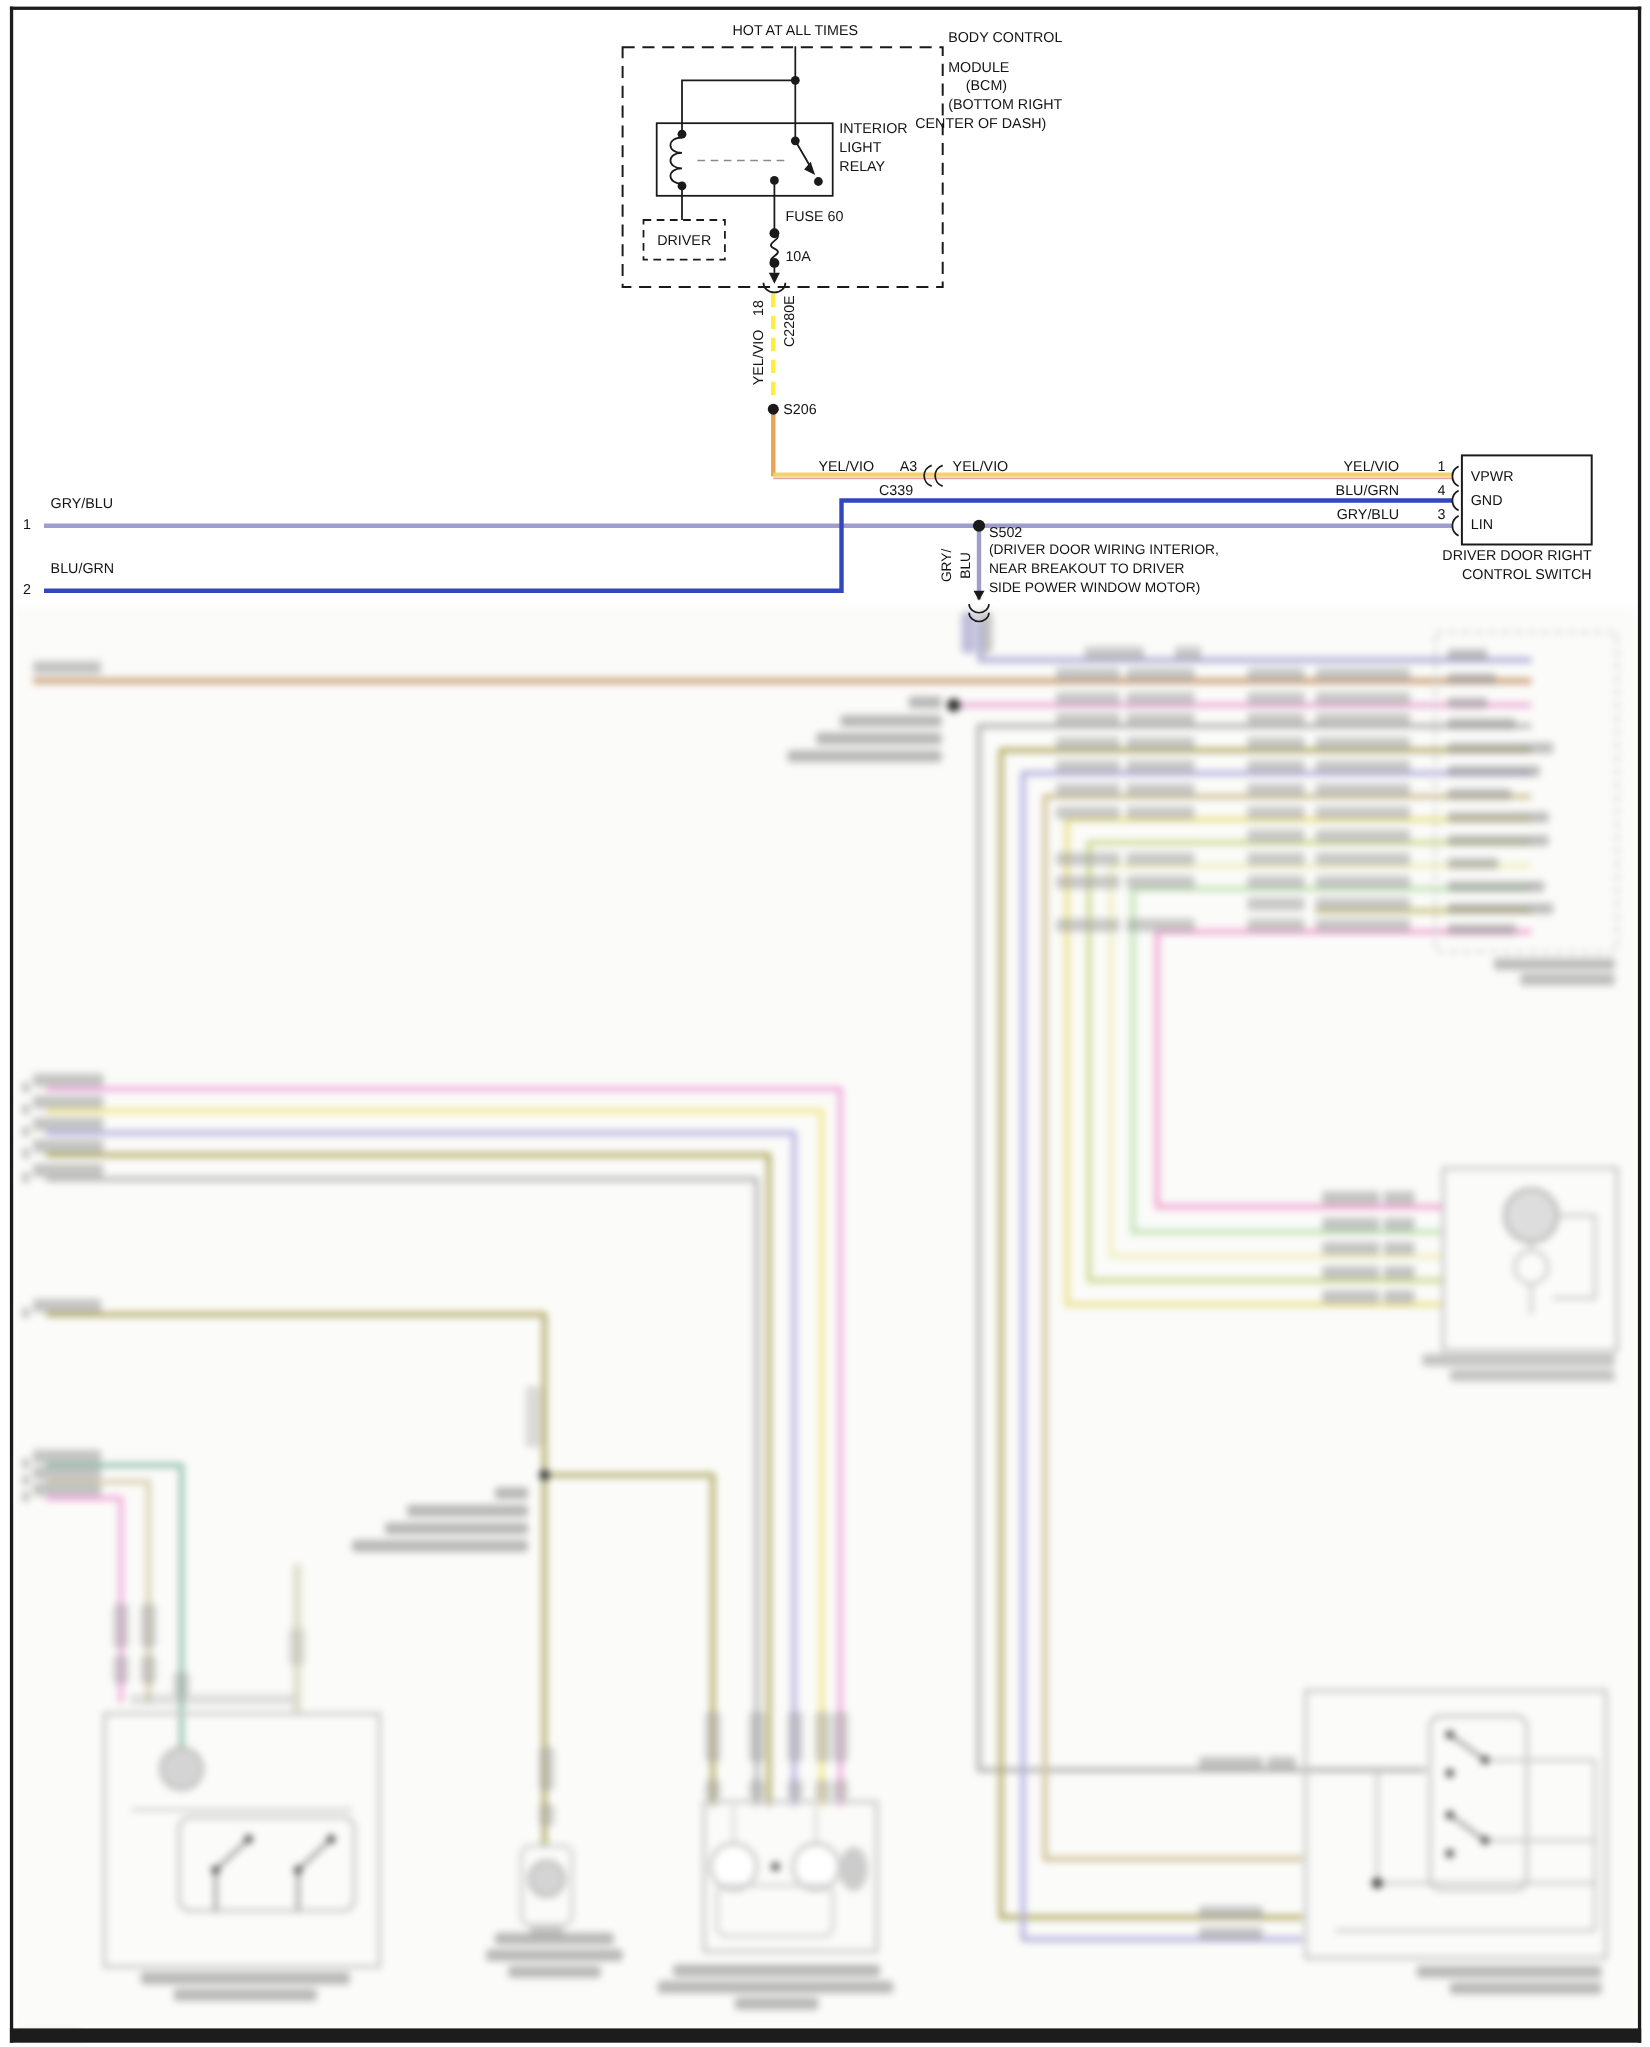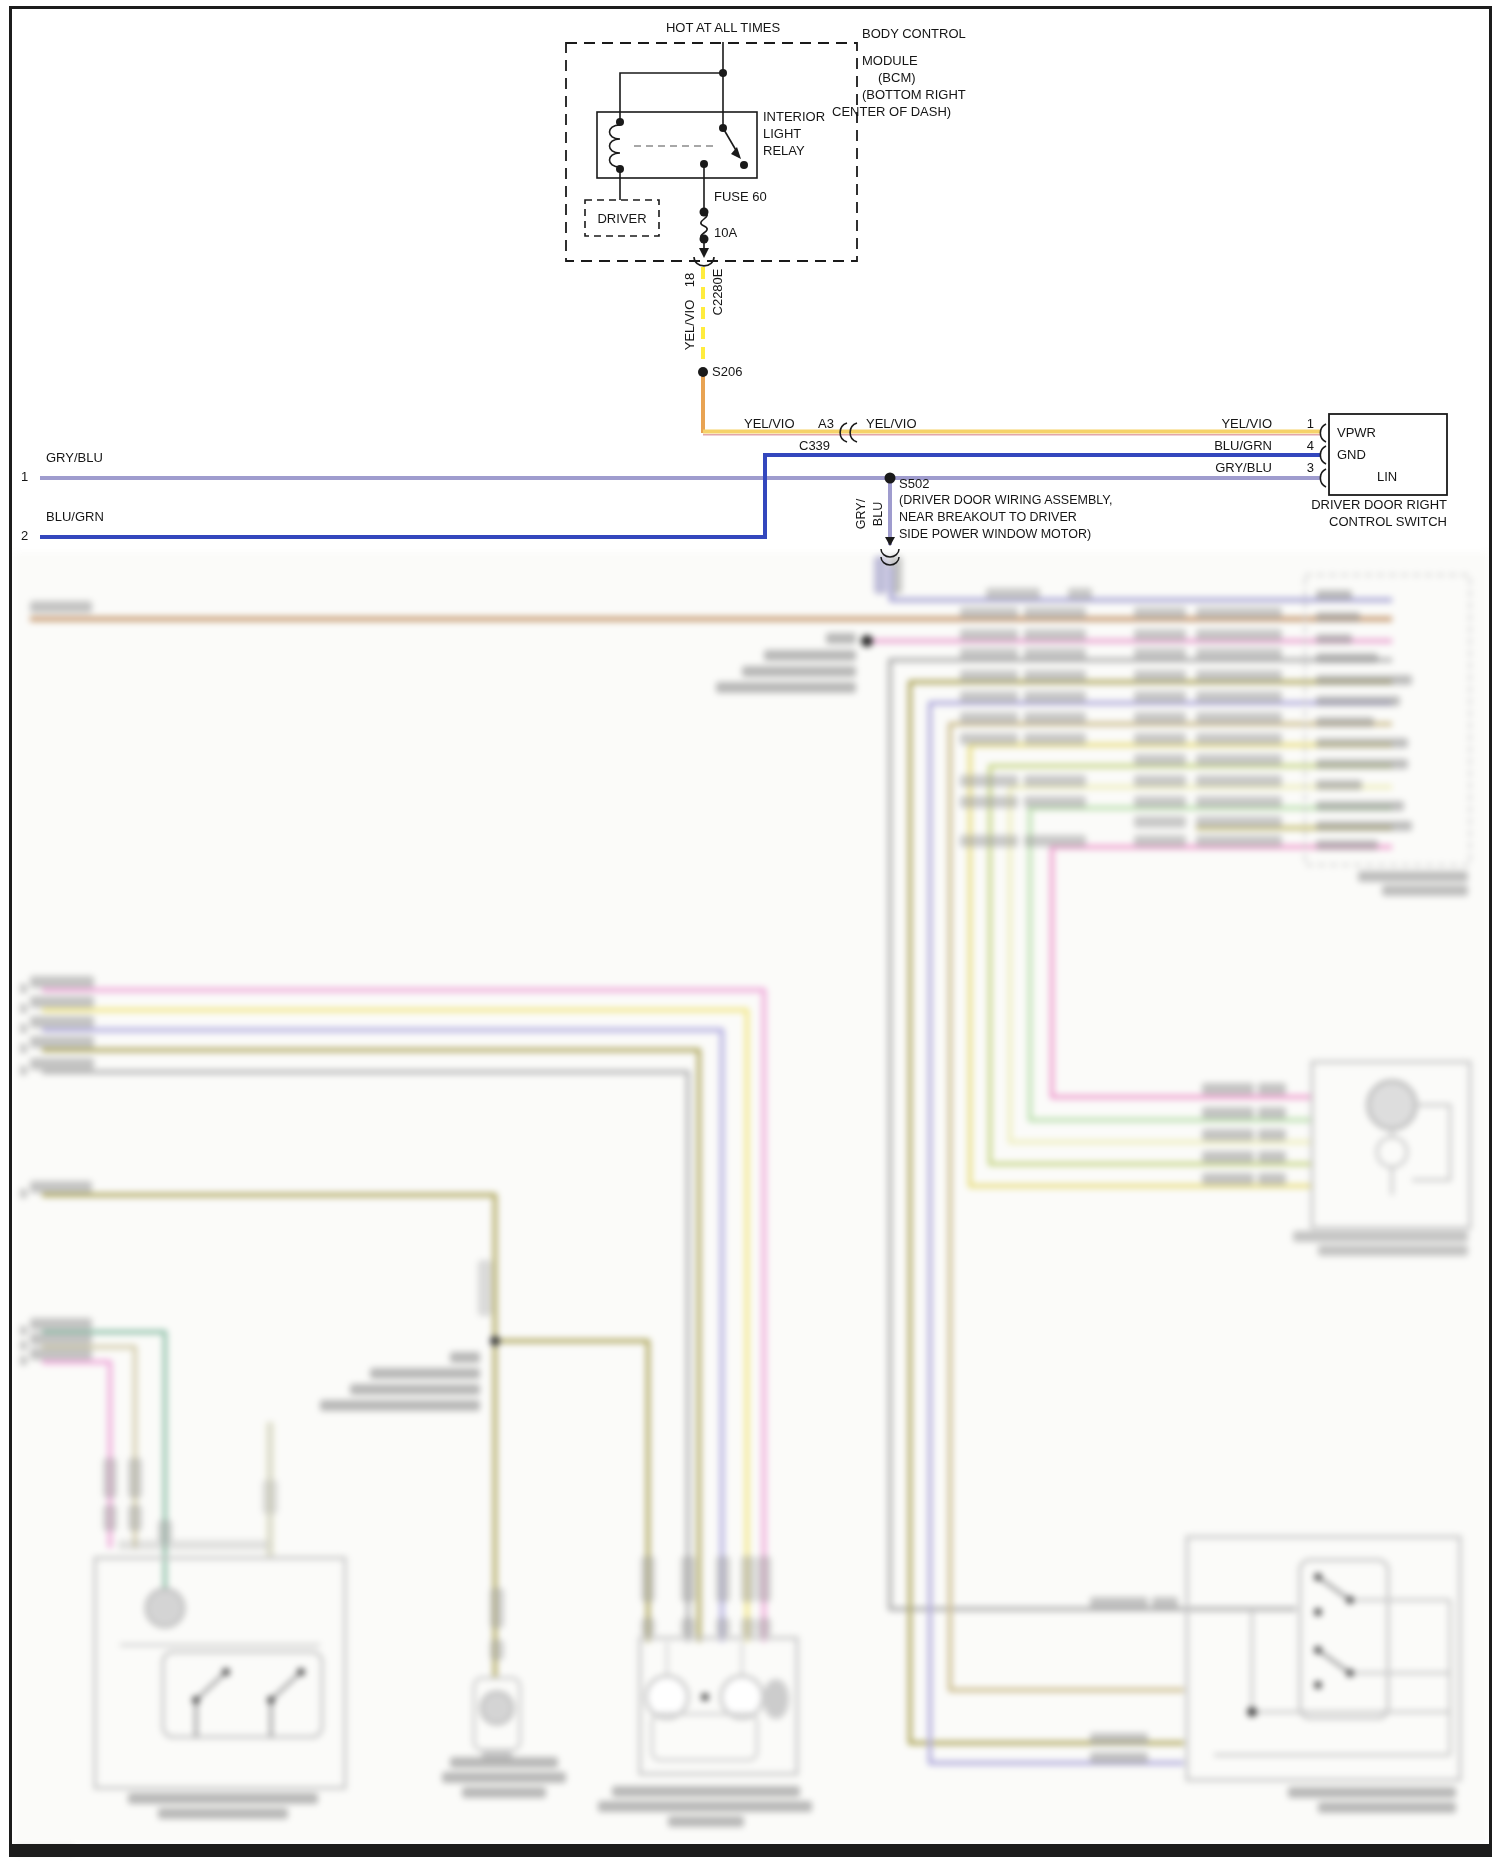--- a/index.html
+++ b/index.html
@@ -369,28 +369,28 @@
 
 <div class="lbl ra" style="left:1180px;top:416px;width:92px;">YEL/VIO</div>
 <div class="lbl ra" style="left:1296px;top:416px;width:18px;">1</div>
 <div class="lbl ra" style="left:1180px;top:438px;width:92px;">BLU/GRN</div>
 <div class="lbl ra" style="left:1296px;top:438px;width:18px;">4</div>
 <div class="lbl ra" style="left:1180px;top:460px;width:92px;">GRY/BLU</div>
 <div class="lbl ra" style="left:1296px;top:460px;width:18px;">3</div>
 
 <div class="lbl" style="left:1337px;top:425px;">VPWR</div>
 <div class="lbl" style="left:1337px;top:447px;">GND</div>
-<div class="lbl" style="left:1337px;top:469px;margin-left:40px;">LIN</div>
+<div class="lbl" style="left:1337px;top:469px;">LIN</div>
 
 <div class="lbl ra" style="left:1220px;top:497px;width:227px;">DRIVER DOOR RIGHT</div>
 <div class="lbl ra" style="left:1220px;top:514px;width:227px;">CONTROL SWITCH</div>
 
 <div class="lbl" style="left:21px;top:469px;">1</div>
 <div class="lbl" style="left:46px;top:450px;">GRY/BLU</div>
 <div class="lbl" style="left:21px;top:528px;">2</div>
 <div class="lbl" style="left:46px;top:509px;">BLU/GRN</div>
 
 <div class="lbl" style="left:899px;top:476px;">S502</div>
-<div class="lbl sm" style="left:899px;top:493px;">(DRIVER DOOR WIRING ASSEMBLY,</div>
+<div class="lbl sm" style="left:899px;top:493px;">(DRIVER DOOR WIRING INTERIOR,</div>
 <div class="lbl sm" style="left:899px;top:510px;">NEAR BREAKOUT TO DRIVER</div>
 <div class="lbl sm" style="left:899px;top:527px;">SIDE POWER WINDOW MOTOR)</div>
 <div class="lbl sm r90" style="left:861px;top:514px;">GRY/</div>
 <div class="lbl sm r90" style="left:878px;top:514px;">BLU</div>
 
 </body></html>

